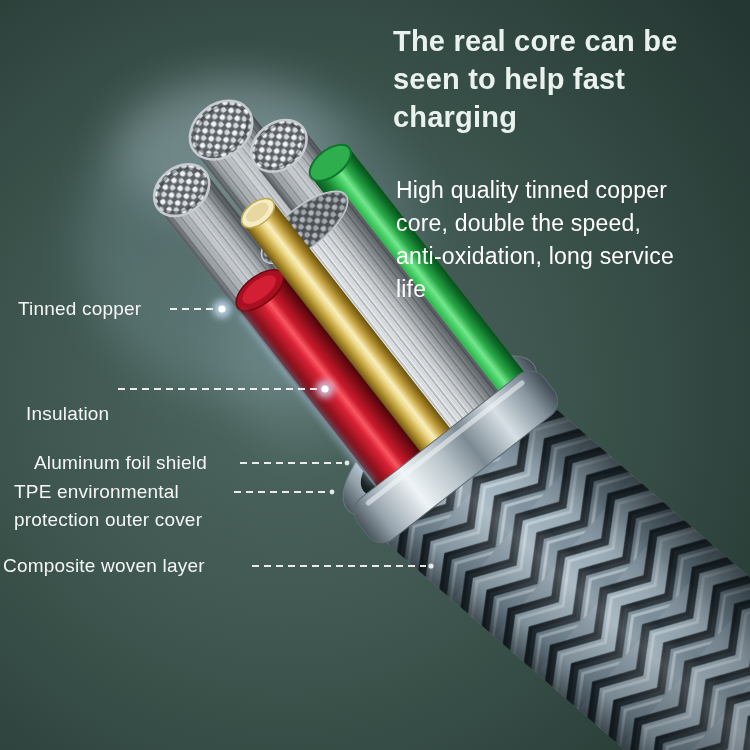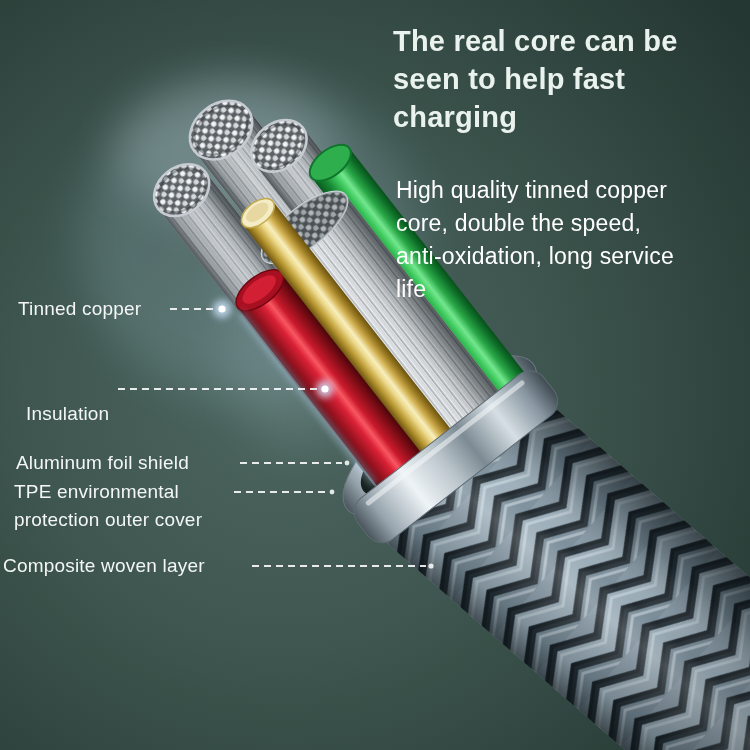--- a/index.html
+++ b/index.html
@@ -21,21 +21,21 @@
     font-size:23px;font-weight:400;line-height:33px;
     color:#ffffff;white-space:pre;letter-spacing:.2px;margin-top:18px;
   }
   .callout{
     position:absolute;
     font-size:19px;color:#f3f6f4;line-height:28px;white-space:pre;
     letter-spacing:.2px;
   }
   .c1{left:18px;top:295px;}
   .c2{left:26px;top:375px;margin-top:25px;}
-  .c3{left:16px;top:449px;}
+  .c3{left:34px;top:449px;}
   .c4{left:14px;top:478px;}
   .c5{left:3px;top:552px;text-align:center;}
 </style>
 </head>
 <body>
 
 <div class="stage">
 
   <svg width="750" height="750" viewBox="0 0 750 750">
     <defs>

